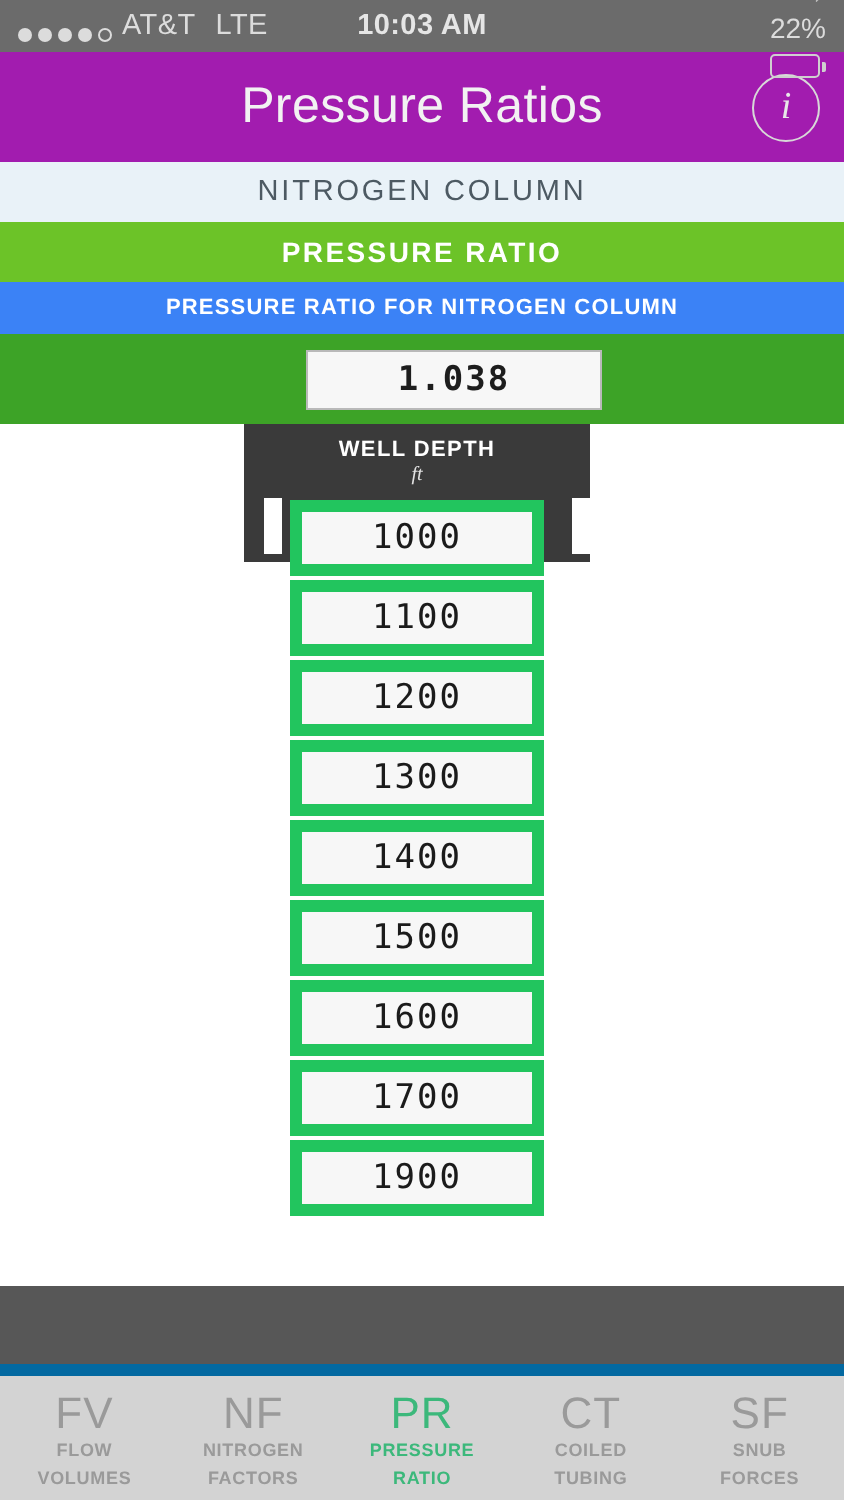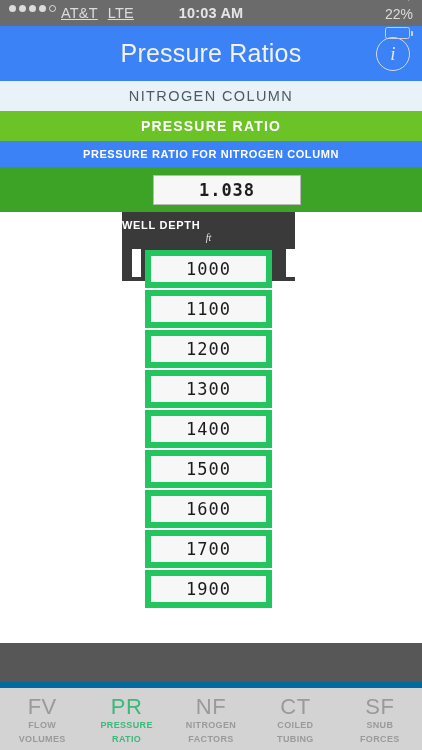--- a/index.html
+++ b/index.html
@@ -11,40 +11,40 @@
     position:relative;
   }
   .phone { width:422px; height:750px; position:relative; background:#ffffff; display:flex; flex-direction:column; }
 
   
   .statusbar {
     height:26px; background:#6b6b6b; color:#dcdcdc;
     display:flex; align-items:center; position:relative;
     font-size:14px; flex:0 0 26px; padding:0 9px;
   }
-  .sb-left { display:flex; align-items:flex-start; gap:5px;text-decoration:underline; }
+  .sb-left { display:flex; align-items:flex-end; gap:5px; }
   .dots { display:flex; align-items:center; gap:3px; }
   .dot { width:7px; height:7px; border-radius:50%; background:#dcdcdc; }
   .dot.hollow { background:transparent; border:1px solid #dcdcdc; width:7px; height:7px; }
   .carrier { font-size:14.5px; letter-spacing:0.2px; }
   .lte { font-size:14.5px; margin-left:5px; letter-spacing:0.2px; }
   .sb-center {
     position:absolute; left:0; right:0; text-align:center;
     font-size:14.5px; font-weight:bold; color:#e5e5e5; letter-spacing:0.2px;
   }
   .sb-right { margin-left:auto; display:flex; align-items:flex-end; gap:5px; position:relative; z-index:2;flex-direction:column; }
   .bt { width:9px; height:14px; }
   .batt-pct { font-size:14px; }
   .batt { width:25px; height:12px; border:1px solid #cfcfcf; border-radius:2.5px; position:relative; padding:1px; }
   .batt-fill { height:100%; background:#dcdcdc; border-radius:1px; }
   .batt-cap { width:2px; height:5px; background:#cfcfcf; border-radius:0 1px 1px 0; margin-left:1px; }
 
   
   .navbar {
-    height:55px; background:#3b82f6; position:relative;
+    height:55px; background:#a21caf; position:relative;
     display:flex; align-items:center; justify-content:center; flex:0 0 55px;
   }
   .nav-title { color:#f2f2f2; font-size:25px; font-weight:300; letter-spacing:0.2px; }
   .info-btn {
     position:absolute; right:12px; top:50%; transform:translateY(-50%);
     width:34px; height:34px; border:1.6px solid #d8d8d8; border-radius:50%;
     display:flex; align-items:center; justify-content:center;
     color:#e8e8e8; font-size:19px; font-family:"Liberation Serif", serif; font-style:italic;
   }
 
@@ -76,21 +76,21 @@
   }
 
   
   .picker-area { position:relative; flex:1 1 auto; background:#ffffff; overflow:hidden; }
 
   .picker-header {
     position:absolute; left:122px; top:0; width:173px; height:69px;
     background:#3a3a3a; z-index:3; pointer-events:none;
   }
   .ph-title {
-    color:#ffffff; font-size:11px; font-weight:bold;
+    text-align:center; color:#ffffff; font-size:11px; font-weight:bold;
     letter-spacing:0.7px; padding-top:7px;
   }
   .ph-unit {
     text-align:center; color:#e2e2e2; font-size:10px; font-style:italic;
     font-family:"Liberation Serif", serif; padding-top:1px;
   }
   .sel-bar-left, .sel-bar-right {
     position:absolute; top:37px; width:9px; height:28px; background:#ffffff; z-index:5;
   }
   .sel-bar-left { left:132px; }
@@ -190,31 +190,31 @@
   </div>
 
   <div class="footer-band"></div>
 
   <div class="tabbar" id="tabbar">
       <div class="tab">
         <span class="tab-abbr">FV</span>
         <span class="tab-l1">FLOW</span>
         <span class="tab-l2">VOLUMES</span>
       </div>
+      <div class="tab">
+        <span class="tab-abbr">NF</span>
+        <span class="tab-l1">NITROGEN</span>
+        <span class="tab-l2">FACTORS</span>
+      </div>
       <div class="tab active">
         <span class="tab-abbr">PR</span>
         <span class="tab-l1">PRESSURE</span>
         <span class="tab-l2">RATIO</span>
       </div>
       <div class="tab">
-        <span class="tab-abbr">NF</span>
-        <span class="tab-l1">NITROGEN</span>
-        <span class="tab-l2">FACTORS</span>
-      </div>
-      <div class="tab">
         <span class="tab-abbr">CT</span>
         <span class="tab-l1">COILED</span>
         <span class="tab-l2">TUBING</span>
       </div>
       <div class="tab">
         <span class="tab-abbr">SF</span>
         <span class="tab-l1">SNUB</span>
         <span class="tab-l2">FORCES</span>
       </div>
     </div>

